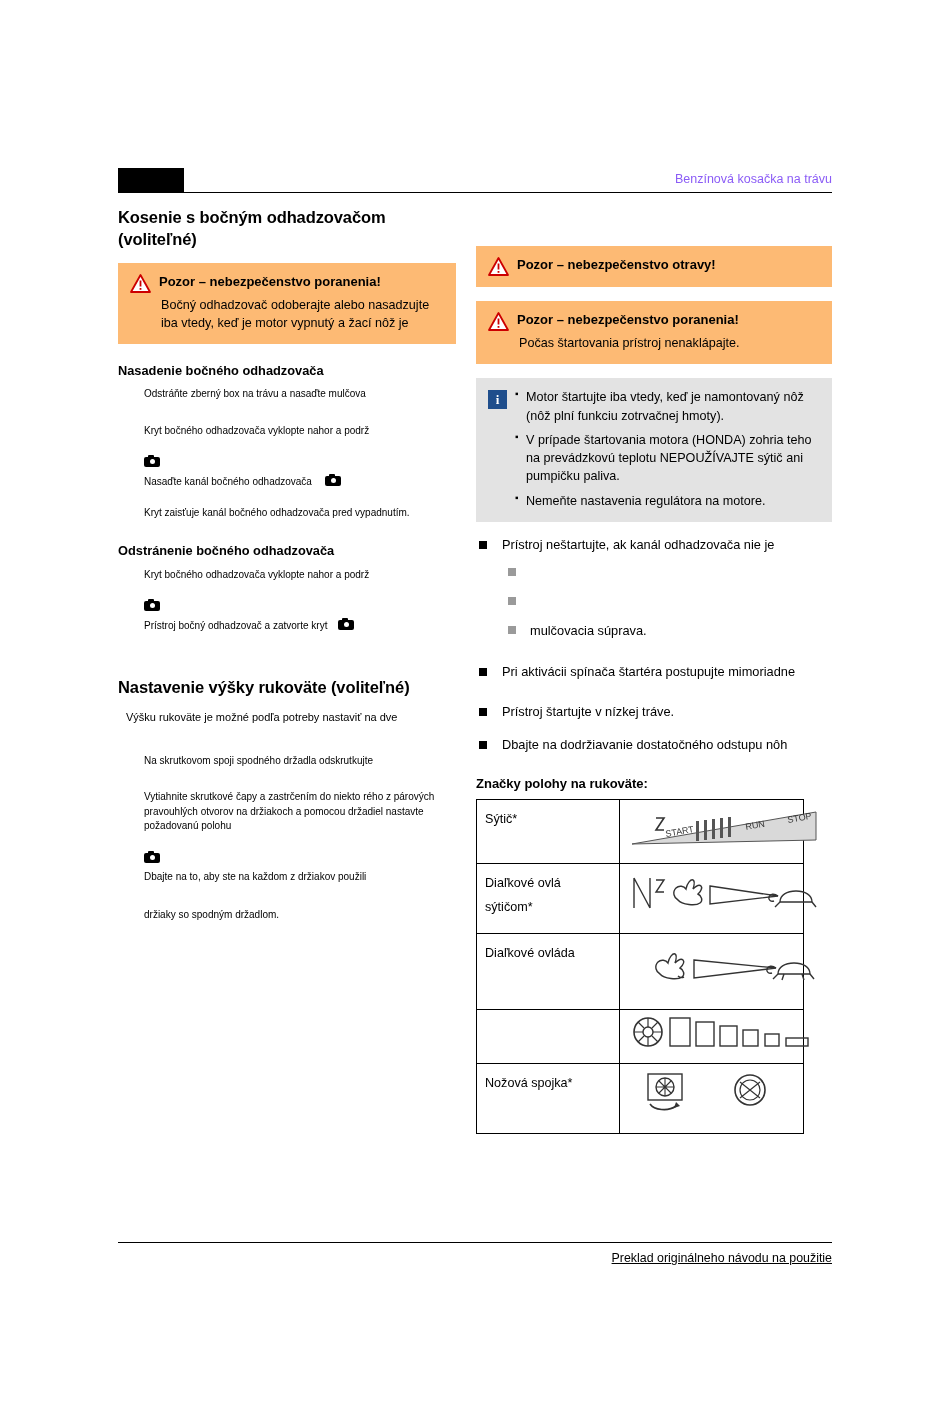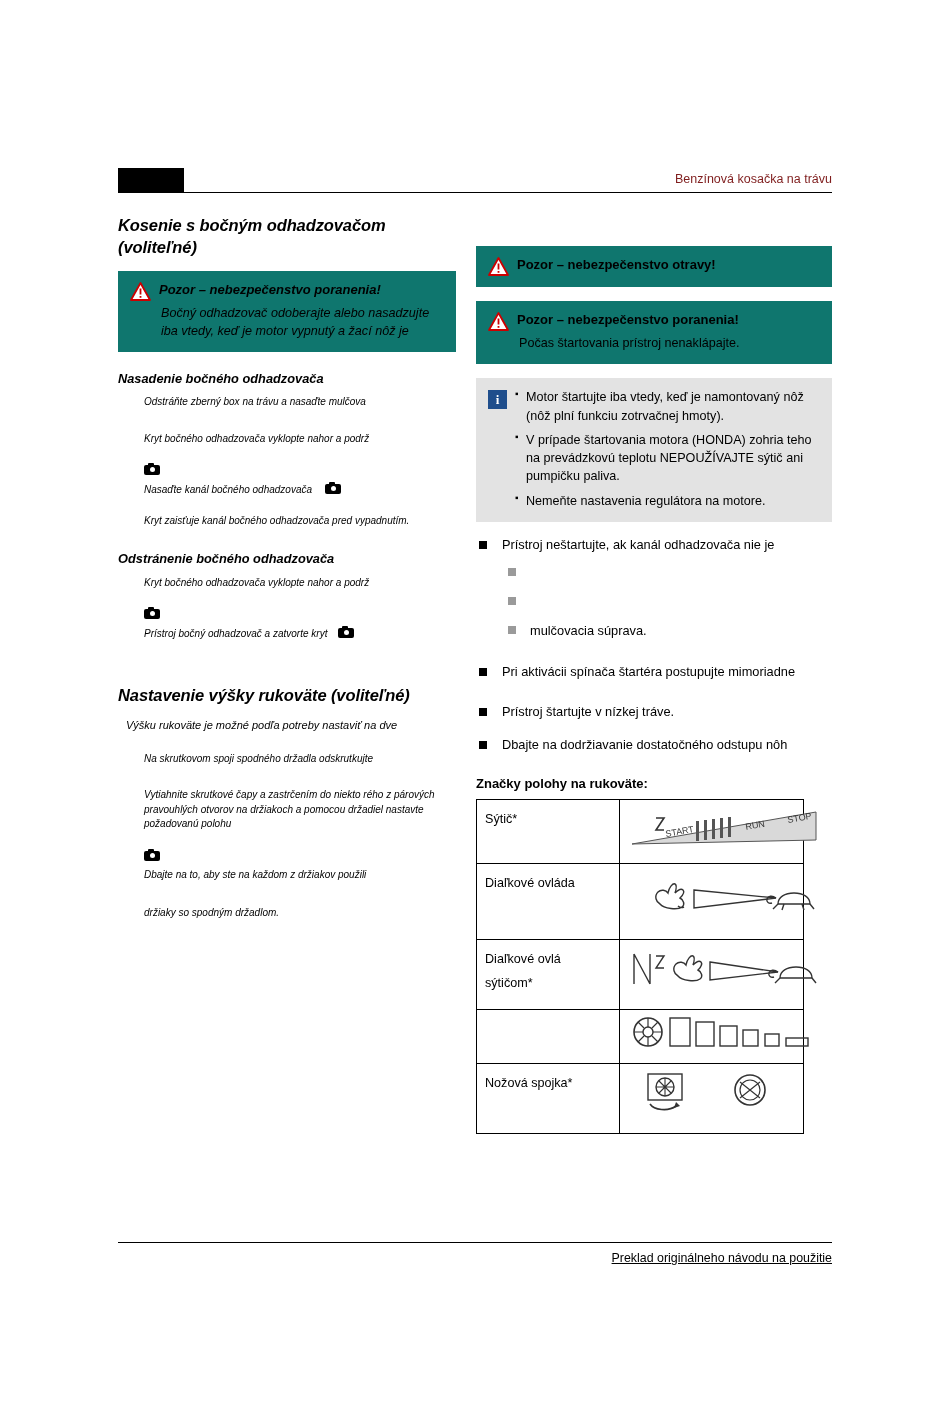--- a/index.html
+++ b/index.html
@@ -43,32 +43,31 @@
     top: 24px;
     width: 714px;
     height: 1px;
     background: #000000;
   }
   .header-title {
     position: absolute;
     right: 0;
     top: 4px;
     font-size: 12.5px;
-    color: #7f1d1d;
+    color: #8b5cf6;
     text-align: right;
     white-space: nowrap;
   }
 
   
   .col-left {
     position: absolute;
     left: 118px;
-    top: 214px;
+    top: 206px;
     width: 338px;
-    font-style: italic;
   }
   .col-right {
     position: absolute;
     left: 476px;
     top: 240px;
     width: 356px;
   }
 
   h1.section-title {
     font-size: 16.5px;
@@ -84,21 +83,21 @@
     line-height: 1.35;
   }
   p.body {
     font-size: 11px;
     margin: 0 0 10px 8px;
     line-height: 1.45;
   }
 
   
   .warn-box {
-    background: #0f766e;
+    background: #fdba74;
     padding: 10px 12px 12px 12px;
     margin: 6px 0 14px 0;
     position: relative;
     box-sizing: border-box;
   }
   .warn-head {
     display: flex;
     align-items: flex-start;
     gap: 8px;
   }
@@ -356,21 +355,21 @@
       <span>Prístroj bočný odhadzovač a zatvorte kryt</span>
       <span class="cam-icon" style="margin-left:8px;">
         <span class="body-rect"></span><span class="hump"></span><span class="lens"></span>
       </span>
     </p>
 
     <h1 class="section-title" style="margin-top:42px;">Nastavenie výšky rukoväte (voliteľné)</h1>
 
     <p class="body">Výšku rukoväte je možné podľa potreby nastaviť na dve</p>
 
-    <p class="step" style="margin-top:18px;">Na skrutkovom spoji spodného držadla odskrutkujte</p>
+    <p class="step" style="margin-top:28px;">Na skrutkovom spoji spodného držadla odskrutkujte</p>
 
     <p class="step tight">Vytiahnite skrutkové čapy a zastrčením do niekto rého z párových pravouhlých otvorov na držiakoch a pomocou držadiel nastavte požadovanú polohu</p>
     <div class="cam-row">
       <span class="cam-icon">
         <span class="body-rect"></span><span class="hump"></span><span class="lens"></span>
       </span>
     </div>
 
     <p class="step tight">Dbajte na to, aby ste na každom z držiakov použili</p>
 
@@ -447,56 +446,56 @@
                 <rect x="102" y="13" width="3" height="20"></rect>
               </g>
               <text x="40" y="33" font-size="9" font-family="Liberation Sans, sans-serif" fill="#333" transform="rotate(-10 40 33)">START</text>
               <text x="120" y="26" font-size="9" font-family="Liberation Sans, sans-serif" fill="#333" transform="rotate(-10 120 26)">RUN</text>
               <text x="162" y="19" font-size="9" font-family="Liberation Sans, sans-serif" fill="#333" transform="rotate(-10 162 19)">STOP</text>
               <path d="M30,14 L38,14 L30,26 L38,26" fill="none" stroke="#333" stroke-width="1.6"></path>
             </svg>
           </td>
         </tr>
         <tr>
-          <td class="label">Diaľkové ovláda</td>
-          <td class="graphic">
-            <svg width="196" height="58" viewBox="0 0 196 58">
-              <g fill="none" stroke="#333" stroke-width="1.4">
-                <path d="M34,36 c-4,-2 -6,-8 -2,-12 c3,-3 8,-2 10,1 c1,-6 5,-10 7,-9 c2,1 1,6 0,9 c3,-3 6,-5 8,-3 c2,2 -1,6 -3,8 c4,2 5,7 2,9 c-4,3 -18,2 -22,-3 Z"></path>
-                <path d="M52,38 c2,2 4,2 6,1"></path>
-              </g>
-              <path d="M68,22 L150,30 L68,40 Z" fill="none" stroke="#333" stroke-width="1.4"></path>
-              <g fill="none" stroke="#333" stroke-width="1.4">
-                <path d="M152,36 c0,-7 7,-11 16,-11 c9,0 16,4 16,11 Z"></path>
-                <path d="M152,36 l-5,5 M184,36 l4,5"></path>
-                <path d="M150,30 c-4,-3 -8,-2 -9,1 c-1,3 2,5 5,4"></path>
-                <path d="M158,36 l-2,6 M176,36 l2,6"></path>
-              </g>
-            </svg>
-          </td>
-        </tr>
-        <tr>
           <td class="label">
             <span>Diaľkové ovlá</span><br>
             <span>sýtičom*</span>
           </td>
           <td class="graphic">
             <svg width="196" height="52" viewBox="0 0 196 52">
               <g fill="none" stroke="#333" stroke-width="1.4">
                 <path d="M8,10 L8,40 M8,10 L24,40 M24,10 L24,40"></path>
                 <path d="M30,12 L38,12 L30,24 L38,24"></path>
               </g>
               <g fill="none" stroke="#333" stroke-width="1.4">
                 <path d="M52,32 c-4,-2 -6,-8 -2,-12 c3,-3 8,-2 10,1 c1,-6 5,-10 7,-9 c2,1 1,6 0,9 c3,-3 6,-5 8,-3 c2,2 -1,6 -3,8 c4,2 5,7 2,9 c-4,3 -18,2 -22,-3 Z"></path>
               </g>
               <path d="M84,18 L152,28 L84,36 Z" fill="none" stroke="#333" stroke-width="1.4"></path>
               <g fill="none" stroke="#333" stroke-width="1.4">
                 <path d="M154,34 c0,-7 7,-11 16,-11 c9,0 16,4 16,11 Z"></path>
                 <path d="M154,34 l-5,5 M186,34 l4,5"></path>
                 <path d="M152,28 c-4,-3 -8,-2 -9,1 c-1,3 2,5 5,4"></path>
+              </g>
+            </svg>
+          </td>
+        </tr>
+        <tr>
+          <td class="label">Diaľkové ovláda</td>
+          <td class="graphic">
+            <svg width="196" height="58" viewBox="0 0 196 58">
+              <g fill="none" stroke="#333" stroke-width="1.4">
+                <path d="M34,36 c-4,-2 -6,-8 -2,-12 c3,-3 8,-2 10,1 c1,-6 5,-10 7,-9 c2,1 1,6 0,9 c3,-3 6,-5 8,-3 c2,2 -1,6 -3,8 c4,2 5,7 2,9 c-4,3 -18,2 -22,-3 Z"></path>
+                <path d="M52,38 c2,2 4,2 6,1"></path>
+              </g>
+              <path d="M68,22 L150,30 L68,40 Z" fill="none" stroke="#333" stroke-width="1.4"></path>
+              <g fill="none" stroke="#333" stroke-width="1.4">
+                <path d="M152,36 c0,-7 7,-11 16,-11 c9,0 16,4 16,11 Z"></path>
+                <path d="M152,36 l-5,5 M184,36 l4,5"></path>
+                <path d="M150,30 c-4,-3 -8,-2 -9,1 c-1,3 2,5 5,4"></path>
+                <path d="M158,36 l-2,6 M176,36 l2,6"></path>
               </g>
             </svg>
           </td>
         </tr>
         <tr>
           <td class="label">&nbsp;</td>
           <td class="graphic">
             <svg width="196" height="36" viewBox="0 0 196 36">
               <circle cx="22" cy="18" r="14" fill="none" stroke="#333" stroke-width="1.6"></circle>
               <circle cx="22" cy="18" r="5" fill="none" stroke="#333" stroke-width="1.4"></circle>

